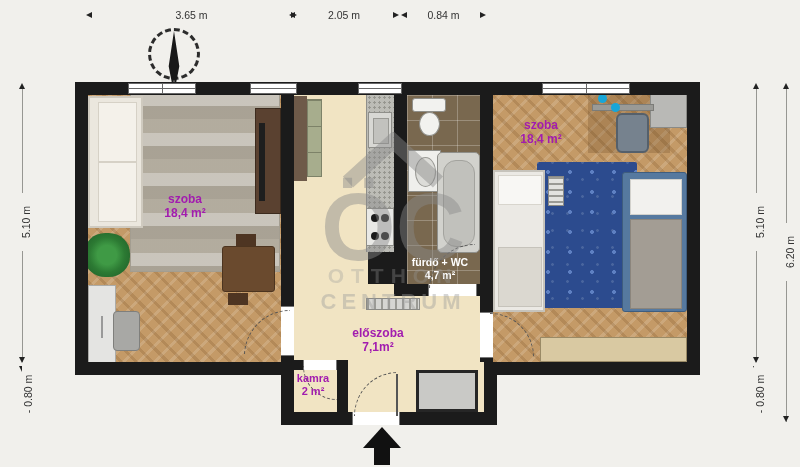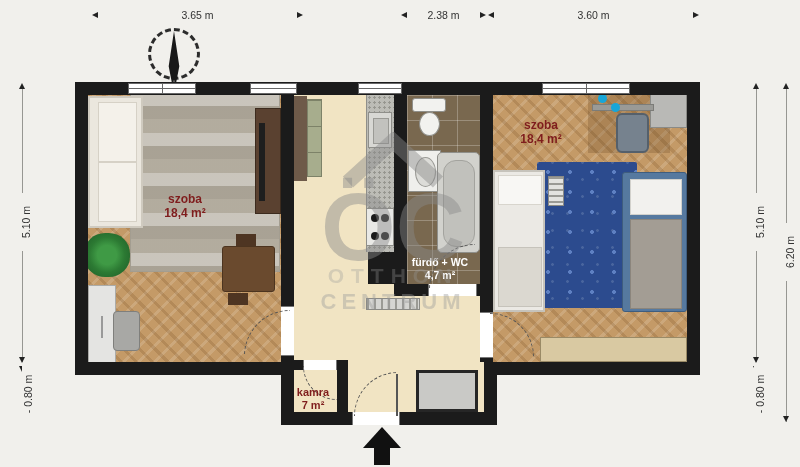--- a/index.html
+++ b/index.html
@@ -20,21 +20,21 @@
     background-position:0 50%;background-repeat:no-repeat;}
   .mull{position:absolute;top:0;bottom:0;width:1px;background:#666;left:50%;}
   .gapV{position:absolute;background:#fff;border-top:1px solid #777;border-bottom:1px solid #777;box-sizing:border-box;}
   .gapH{position:absolute;background:#fff;border-left:1px solid #777;border-right:1px solid #777;box-sizing:border-box;}
   .arc{position:absolute;border:1.6px dashed #555;border-radius:50%;box-sizing:border-box;}
   .qtl{clip-path:polygon(50% 50%,50% -3%,-3% -3%,-3% 50%);}
   .qtr{clip-path:polygon(50% 50%,50% -3%,103% -3%,103% 50%);}
   .qbl{clip-path:polygon(50% 50%,-3% 50%,-3% 103%,50% 103%);}
   .leaf{position:absolute;background:#555;}
   .room-label{position:absolute;display:flex;flex-direction:column;align-items:center;justify-content:center;
-    font-weight:bold;font-size:12px;color:#7f1d1d;line-height:1.2;text-align:center;}
+    font-weight:bold;font-size:12px;color:#a21caf;line-height:1.2;text-align:center;}
   .room-label.small{font-size:11px;}
   .room-label.white{color:#fff;font-size:10.5px;}
   .dimseg{position:absolute;height:14px;display:flex;align-items:center;justify-content:center;
     color:#333;font-size:10.5px;}
   .arr{position:absolute;width:0;height:0;}
   .arr-l{border-top:3px solid transparent;border-bottom:3px solid transparent;border-right:6px solid #222;}
   .arr-r{border-top:3px solid transparent;border-bottom:3px solid transparent;border-left:6px solid #222;}
   .arr-u{border-left:3px solid transparent;border-right:3px solid transparent;border-bottom:6px solid #222;}
   .arr-d{border-left:3px solid transparent;border-right:3px solid transparent;border-top:6px solid #222;}
   .dimlineV{position:absolute;width:1px;background:#979792;}
@@ -48,33 +48,33 @@
   .speckle{background-color:#bcbcb6;background-image:radial-gradient(#96968f 1px,transparent 1.4px);background-size:5px 5px;}
   .stripesH{background-image:repeating-linear-gradient(90deg,#9a9a95 0 2px,transparent 2px 7px);}
   .stripesV{background-image:repeating-linear-gradient(180deg,#9a9a95 0 2px,transparent 2px 6px);}
   .wm{position:absolute;pointer-events:none;}
 </style>
 </head>
 <body>
 
 <div class="canvas">
 
-  <div class="dimseg" style="left:91px;top:8px;width:213px;">
+  <div class="dimseg" style="left:85px;top:8px;width:213px;">
     <span class="arr arr-l" style="left:1px;top:4px;"></span>
     <span>3.65 m</span>
     <span class="arr arr-r" style="right:1px;top:4px;"></span>
   </div>
+  <div class="dimseg" style="left:288px;top:8px;width:112px;">
+    <span class="arr arr-l" style="left:1px;top:4px;"></span>
+    <span>2.05 m</span>
+    <span class="arr arr-r" style="right:1px;top:4px;"></span>
+  </div>
   <div class="dimseg" style="left:400px;top:8px;width:87px;">
     <span class="arr arr-l" style="left:1px;top:4px;"></span>
-    <span>2.38 m</span>
-    <span class="arr arr-r" style="right:1px;top:4px;"></span>
-  </div>
-  <div class="dimseg" style="left:487px;top:8px;width:213px;">
-    <span class="arr arr-l" style="left:1px;top:4px;"></span>
-    <span>3.60 m</span>
+    <span>0.84 m</span>
     <span class="arr arr-r" style="right:1px;top:4px;"></span>
   </div>
 
   <div class="compass" style="left:148px;top:28px;width:52px;height:52px;"></div>
   <div class="needle" style="left:167px;top:31px;width:14px;height:57px;"></div>
 
 
   <div class="dimlineV" style="left:22px;top:85px;height:277px;"></div>
   <span class="arr arr-u" style="left:19px;top:83px;"></span>
   <span class="arr arr-d" style="left:19px;top:357px;"></span>
@@ -211,23 +211,27 @@
     <span>18,4 m²</span>
   </div>
   <div class="room-label white" style="left:395px;top:256px;width:90px;">
     <span>fürdő + WC</span>
     <span>4,7 m²</span>
   </div>
   <div class="room-label" style="left:496px;top:118px;width:90px;">
     <span>szoba</span>
     <span>18,4 m²</span>
   </div>
-  <div class="room-label small" style="left:285px;top:386px;width:56px;">
+  <div class="room-label" style="left:333px;top:326px;width:90px;">
+    <span>előszoba</span>
+    <span>7,1m²</span>
+  </div>
+  <div class="room-label small" style="left:285px;top:372px;width:56px;">
     <span>kamra</span>
-    <span>7 m²</span>
+    <span>2 m²</span>
   </div>
 
   <svg class="wm" style="left:298px;top:132px;width:190px;height:186px;" viewBox="0 0 190 186">
     <path d="M50 50 L95 9 L140 50" fill="none" stroke="#8a8a8a" stroke-width="15" opacity="0.45"></path>
     <text x="95" y="128" text-anchor="middle" font-family="Liberation Sans, sans-serif" font-weight="bold" font-size="96" fill="#8a8a8a" opacity="0.45">ÖC</text>
     <text x="95" y="151" text-anchor="middle" font-family="Liberation Sans, sans-serif" font-weight="bold" font-size="21" letter-spacing="7" fill="#9a9a9a" opacity="0.32">OTTHON</text>
     <text x="95" y="177" text-anchor="middle" font-family="Liberation Sans, sans-serif" font-weight="bold" font-size="22" letter-spacing="5" fill="#9a9a9a" opacity="0.40">CENTRUM</text>
   </svg>
 
   <div class="abs" style="left:363px;top:427px;width:0;height:0;border-left:19px solid transparent;border-right:19px solid transparent;border-bottom:21px solid #111;"></div>

